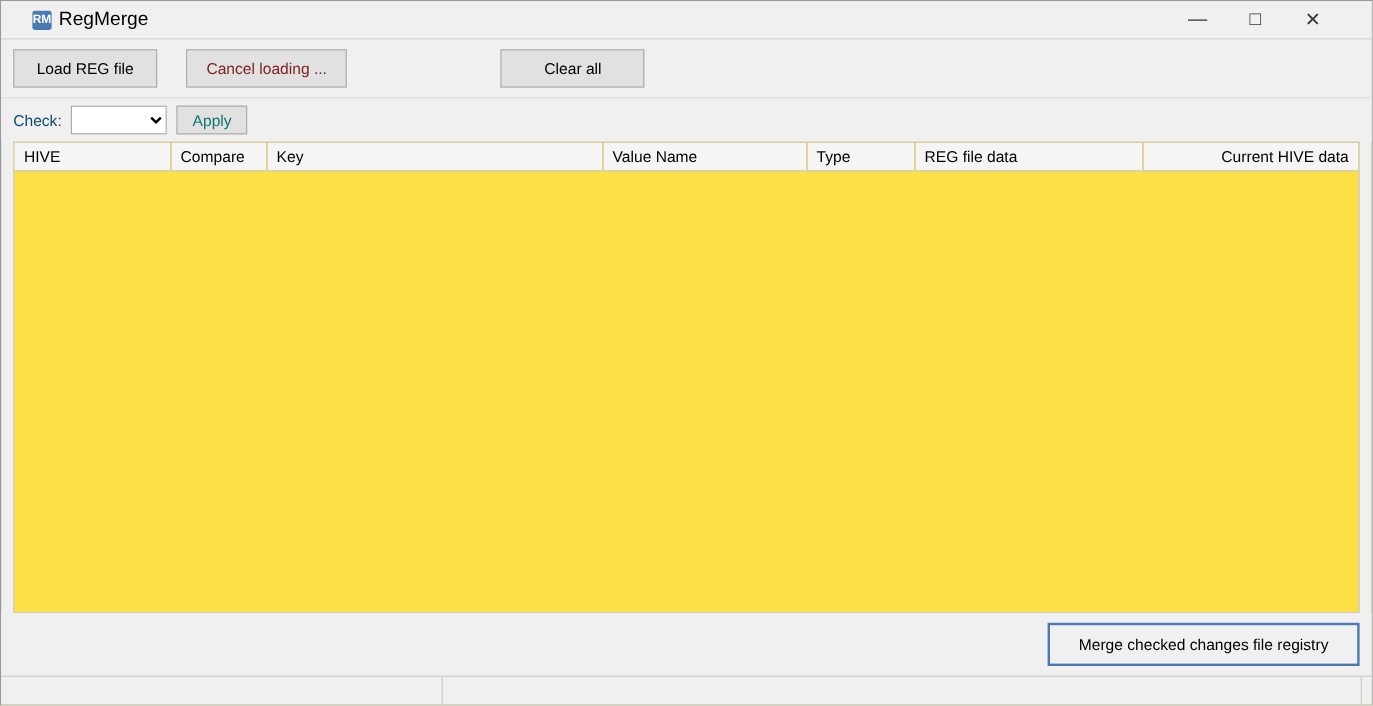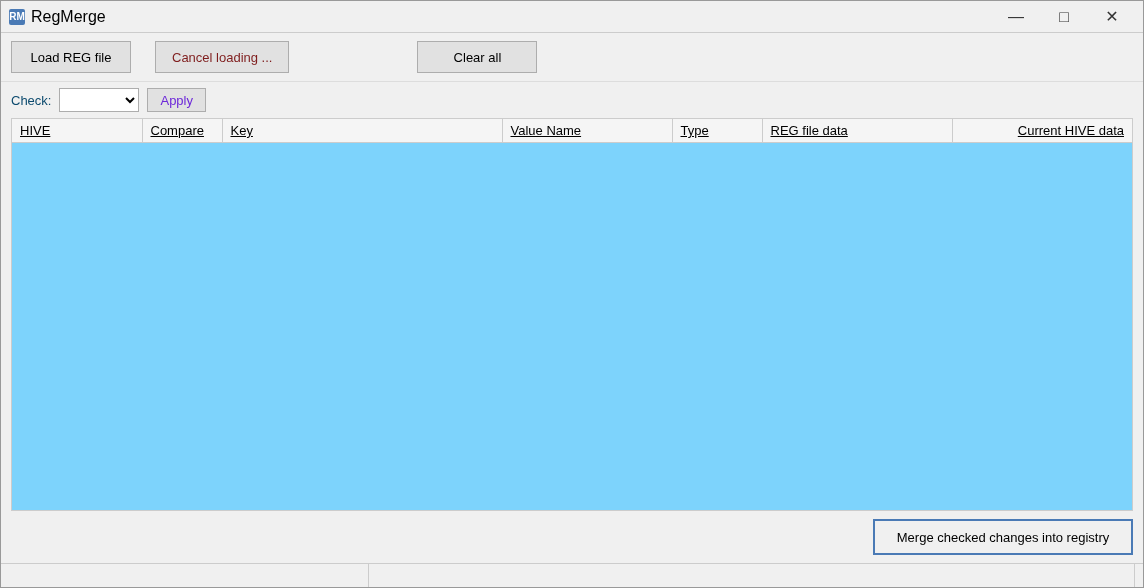--- a/index.html
+++ b/index.html
@@ -26,21 +26,21 @@
       display: flex;
       flex-direction: column;
     }
 
     .title-bar {
       height: 32px;
       background: #f0f0f0;
       display: flex;
       align-items: center;
       justify-content: space-between;
-      padding: 0 8px;
+      padding: 0 26px;
       border-bottom: 1px solid #ccc;
       gap: 44px;
     }
 
     .title-bar-left {
       display: flex;
       align-items: center;
       gap: 6px;
     }
 
@@ -148,30 +148,29 @@
       cursor: pointer;
     }
 
     .apply-btn {
       height: 24px;
       padding: 0 12px;
       background: #e1e1e1;
       border: 1px solid #adadad;
       cursor: pointer;
       font-size: 13px;
-      color: #6d28d9;
+      color: #0f766e;
     }
 
     .table-container {
       flex: 1;
-      background: #7dd3fc;
+      background: #fde047;
       border: 1px solid #ccc;
       margin: 0 10px;
       overflow: auto;
-      text-decoration: underline;
     }
 
     .table {
       width: 100%;
       border-collapse: collapse;
     }
 
     .table th {
       background: #f5f5f5;
       border-bottom: 1px solid #ccc;
@@ -282,21 +281,21 @@
           <th class="col-regdata">REG file data</th>
           <th class="col-hivedata">Current HIVE data</th>
         </tr>
       </thead>
       <tbody>
       </tbody>
     </table>
   </div>
 
   <div class="bottom-bar">
-    <button class="merge-btn">Merge checked changes into registry</button>
+    <button class="merge-btn">Merge checked changes file registry</button>
   </div>
 
   <div class="status-bar">
     <div class="status-segment" style="width: 360px;"></div>
     <div class="status-segment" style="flex:1;"></div>
   </div>
 
 </div>
 
 </body></html>

